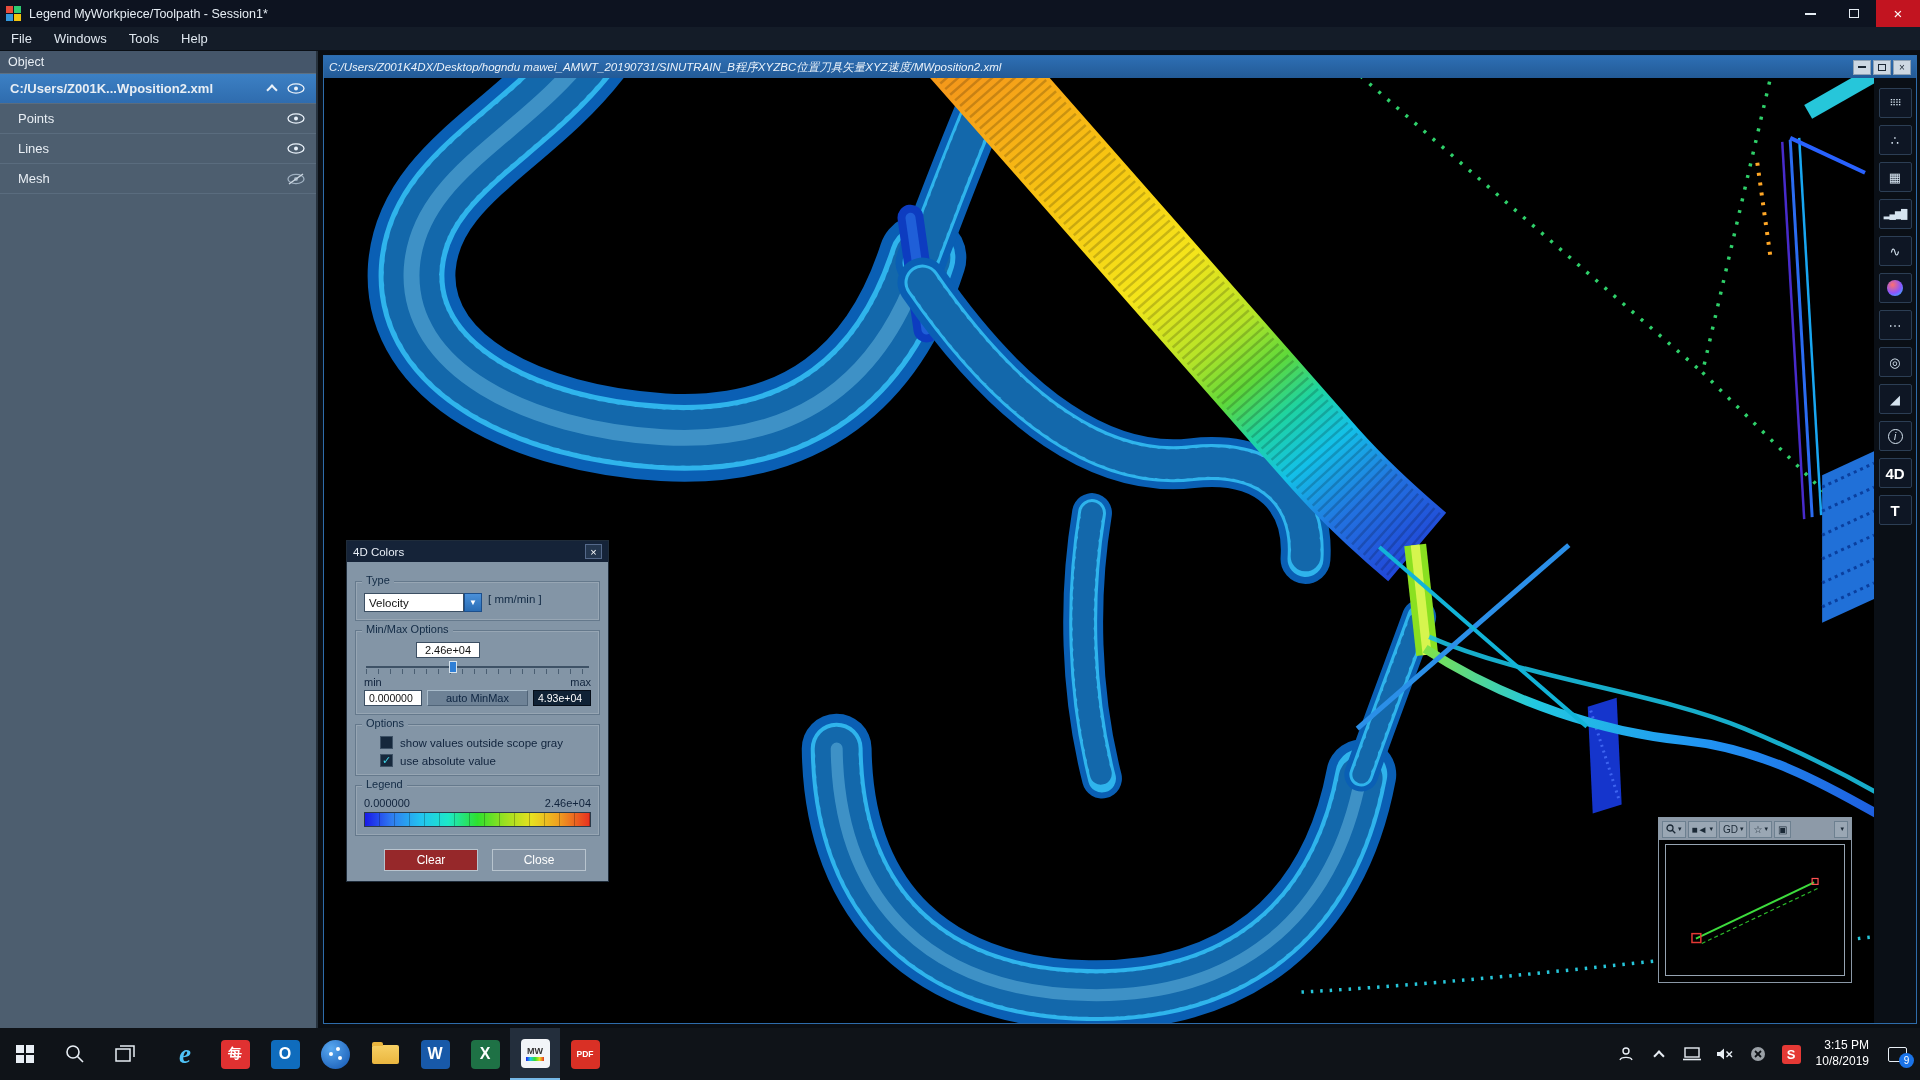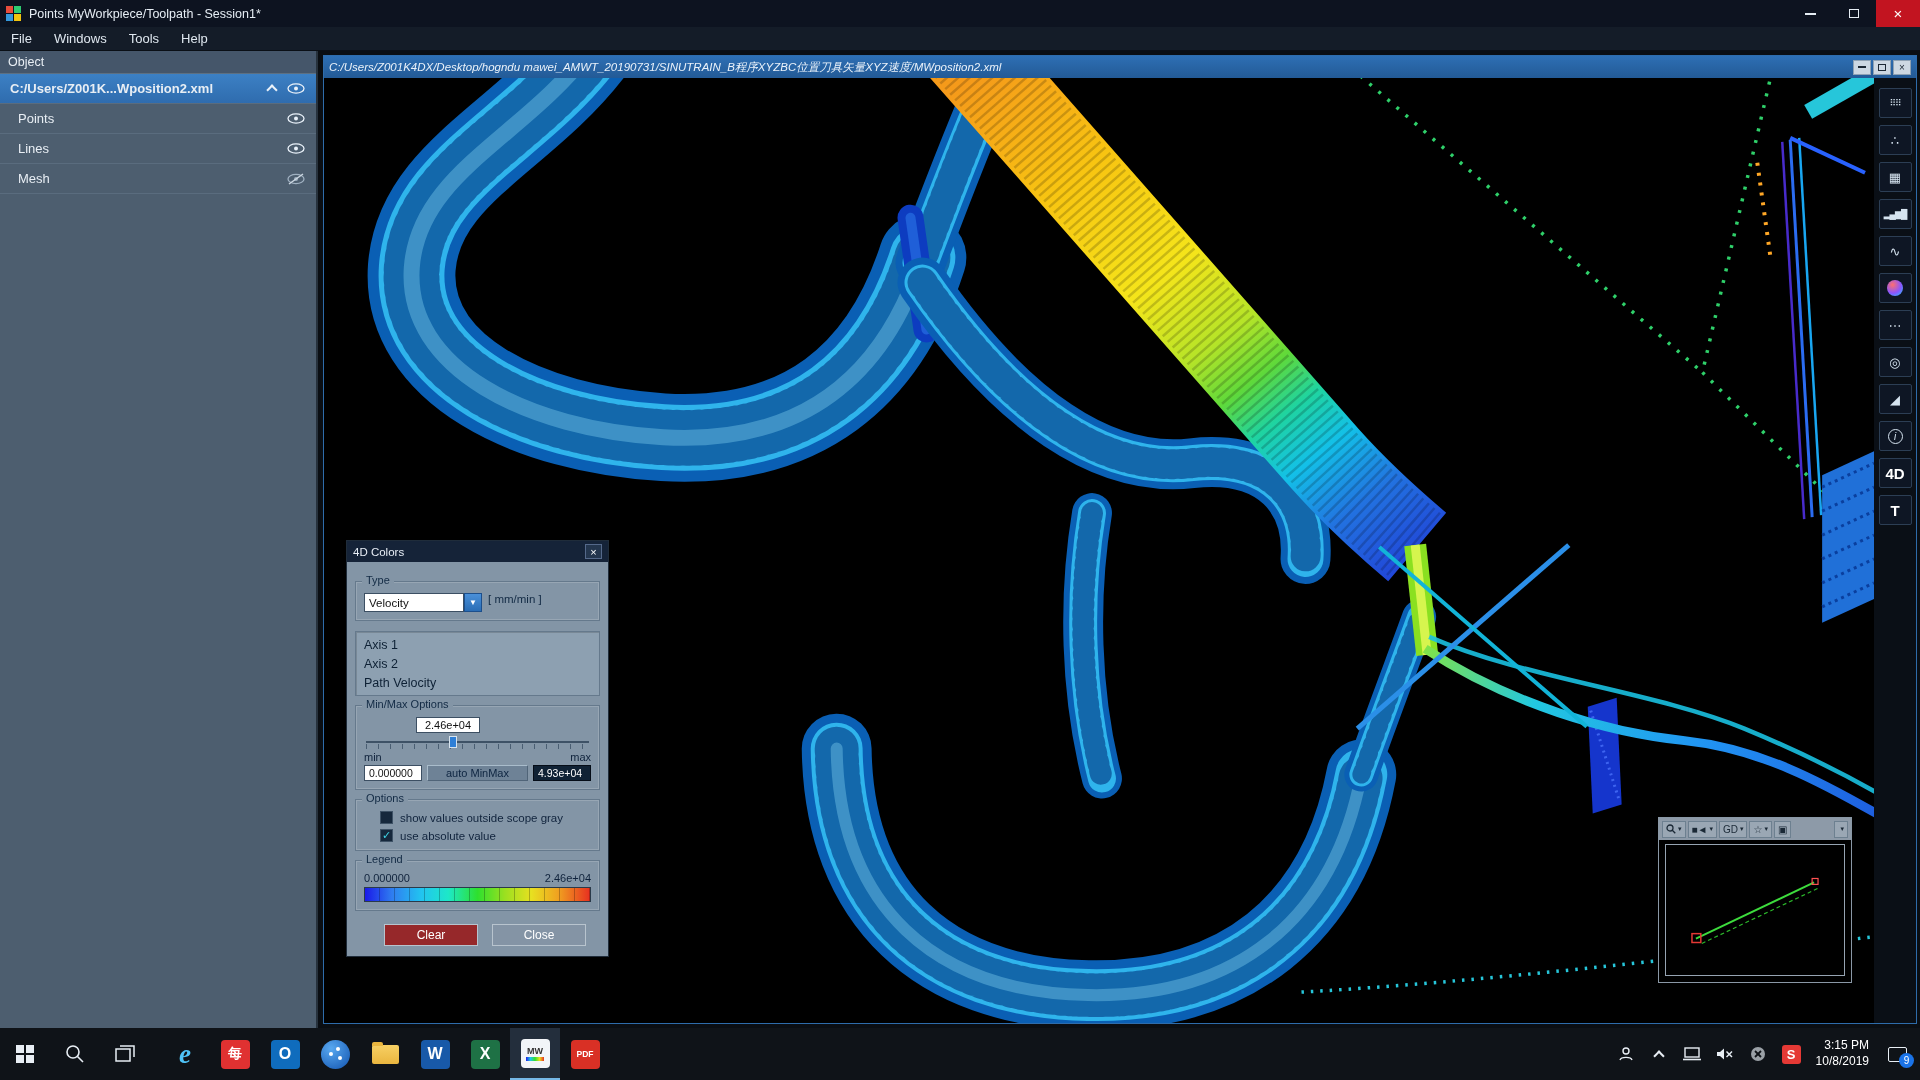--- a/index.html
+++ b/index.html
@@ -177,21 +177,21 @@
 </head>
 <body>
 
 <div class="titlebar">
   <span class="app-logo">
       <i></i>
       <i></i>
       <i></i>
       <i></i>
     </span>
-  <span>Points MyWorkpiece/Toolpath - Session1*</span>
+  <span>Legend MyWorkpiece/Toolpath - Session1*</span>
   <span class="win-controls">
     <span class="win-btn">
         <span class="gl-min"></span>
       </span>
     <span class="win-btn">
         <span class="gl-max"></span>
       </span>
     <span class="win-btn close">
         <span class="gl-x">×</span>
       </span>
@@ -409,25 +409,20 @@
   <div class="dlg-body">
     <div class="group">
       <span class="group-legend">Type</span>
       <div class="type-row">
         <span class="field sel-field">Velocity</span>
         <span class="dd-btn">▼</span>
         <span class="unit">[ mm/min ]</span>
       </div>
     </div>
 
-    <div class="listbox">
-      <div class="item">Axis 1</div>
-      <div class="item">Axis 2</div>
-      <div class="item">Path Velocity</div>
-    </div>
 
     <div class="group">
       <span class="group-legend">Min/Max Options</span>
       <div class="field val-input">2.46e+04</div>
       <div class="slider">
         <div class="track"></div>
         <div class="ticks"></div>
         <div class="thumb" style="left:37%"></div>
       </div>
       <div class="mm-labels">

